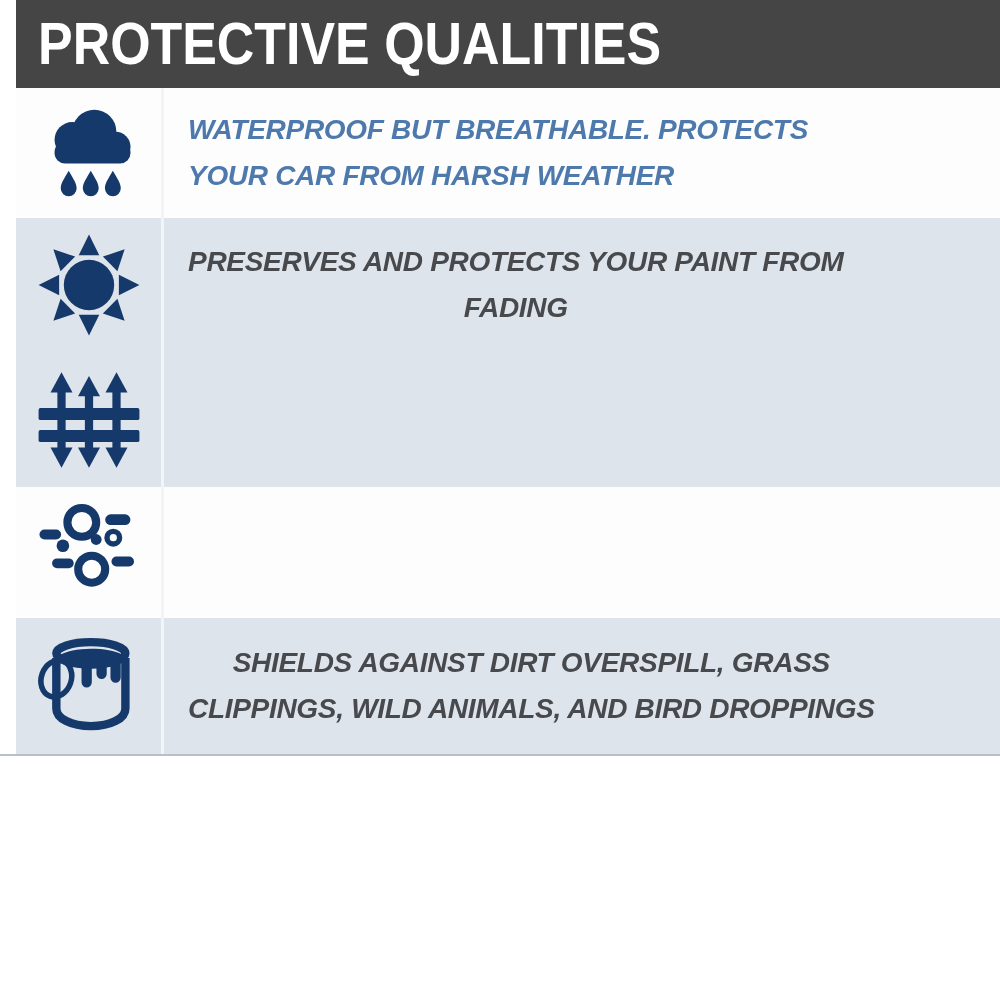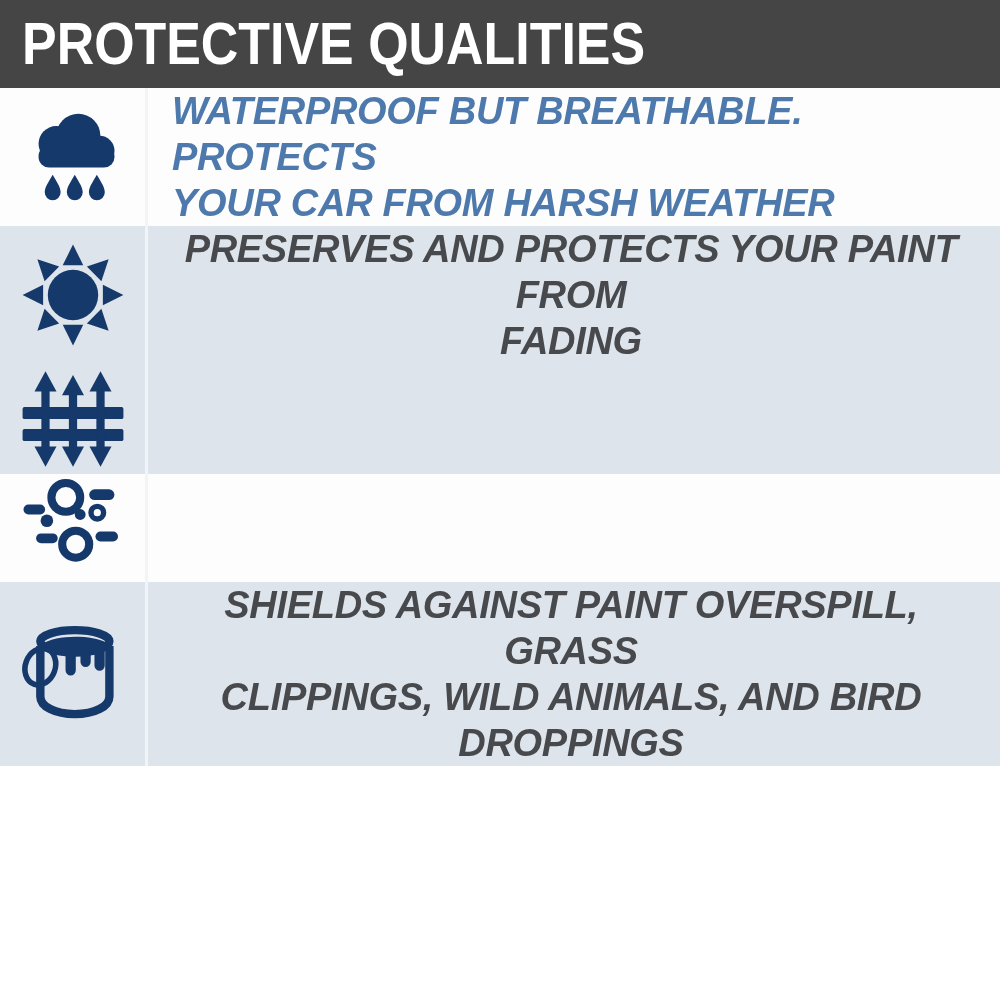--- a/index.html
+++ b/index.html
@@ -6,21 +6,21 @@
   body {
     width: 1000px; height: 1000px;
     font-family: "Liberation Sans", sans-serif;
     background: #ffffff;
     overflow: hidden;
   }
   .page {
     width: 1000px; height: 756px;
     box-sizing: border-box;
     border-bottom: 2px solid #b9bfc7;
-    display: flex; flex-direction: column;
+    display: flex; flex-direction: column; padding-left: 16px;
   }
   .header {
     height: 88px; flex: 0 0 88px;
     background: var(--header-bg, #454545);
     display: flex; align-items: center;
     padding-left: 22px;
   }
   .page-title {
     color: var(--header-text, #ffffff);
     font-size: 59px; font-weight: bold;
@@ -42,21 +42,21 @@
     color: var(--icon-navy, #16396b);
   }
   .icon-cell svg { display: block; }
   .text-cell {
     flex: 1 1 auto;
     display: flex; align-items: center;
     padding-left: 24px; padding-right: 30px;
   }
   .feature-text {
     margin: 0;
-    font-size: 38px; font-weight: bold; font-style: italic;
+    font-size: 28px; font-weight: bold; font-style: italic;
     line-height: 46px; letter-spacing: -0.3px;
     white-space: pre-line;
   }
   .fg-blue { color: var(--text-blue, #4d79ac); }
   .fg-gray { color: var(--text-gray, #47494c); }
 </style>
 </head>
 <body>
 
 <div class="page">
@@ -151,18 +151,18 @@
   <div class="row bg-alt">
     <div class="icon-cell">
       <svg width="112" height="112" viewBox="0 0 120 120">
         <ellipse cx="25" cy="52" rx="16" ry="20" fill="none" stroke="currentColor" stroke-width="6" transform="rotate(20 25 52)"></ellipse>
         <ellipse cx="62" cy="25" rx="37" ry="12" fill="none" stroke="currentColor" stroke-width="9"></ellipse>
         <path d="M25,30 L25,84 C25,95 41,103 62,103 C83,103 99,95 99,84 L99,30" fill="none" stroke="currentColor" stroke-width="9"></path>
         <path fill="currentColor" d="M28,27 C36,33 45,36 52,37 L52,56 a5.5,5.5 0 0 0 11,0 L63,38 L68,38 L68,47 a5.5,5.5 0 0 0 11,0 L79,37 L83,37 L83,51 a5.5,5.5 0 0 0 11,0 L94,31 C95,30 95,28 95,26 C88,22 76,20 62,20 C48,20 35,23 28,27 Z"></path>
       </svg>
     </div>
     <div class="text-cell">
-      <p class="feature-text fg-gray">SHIELDS AGAINST PAINT OVERSPILL, GRASS
+      <p class="feature-text fg-gray">SHIELDS AGAINST DIRT OVERSPILL, GRASS
 CLIPPINGS, WILD ANIMALS, AND BIRD DROPPINGS</p>
     </div>
   </div>
 
 </div>
 
 </body></html>

